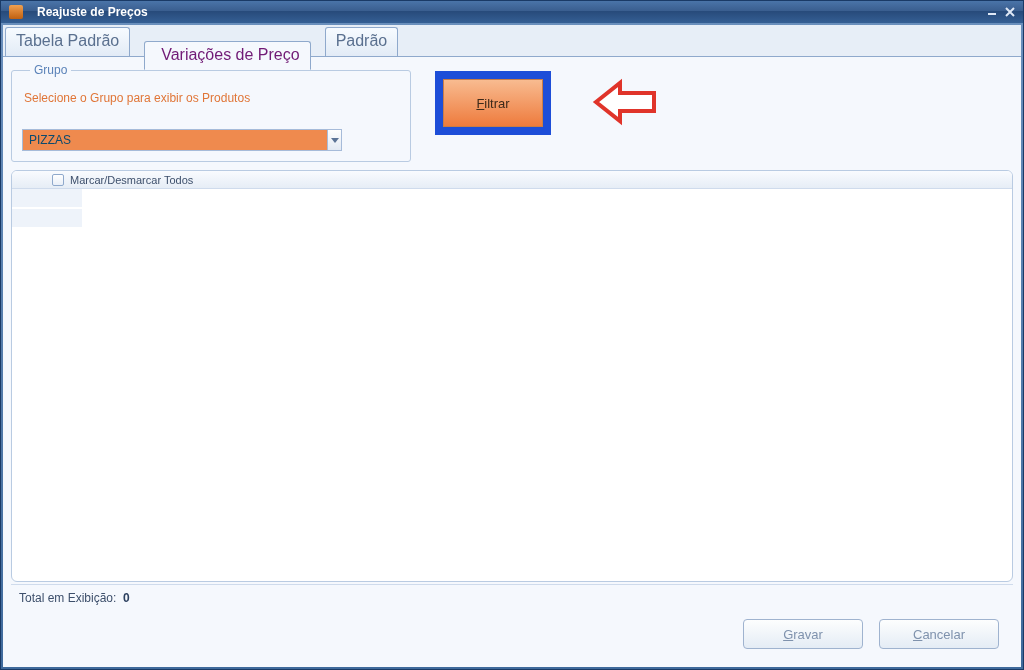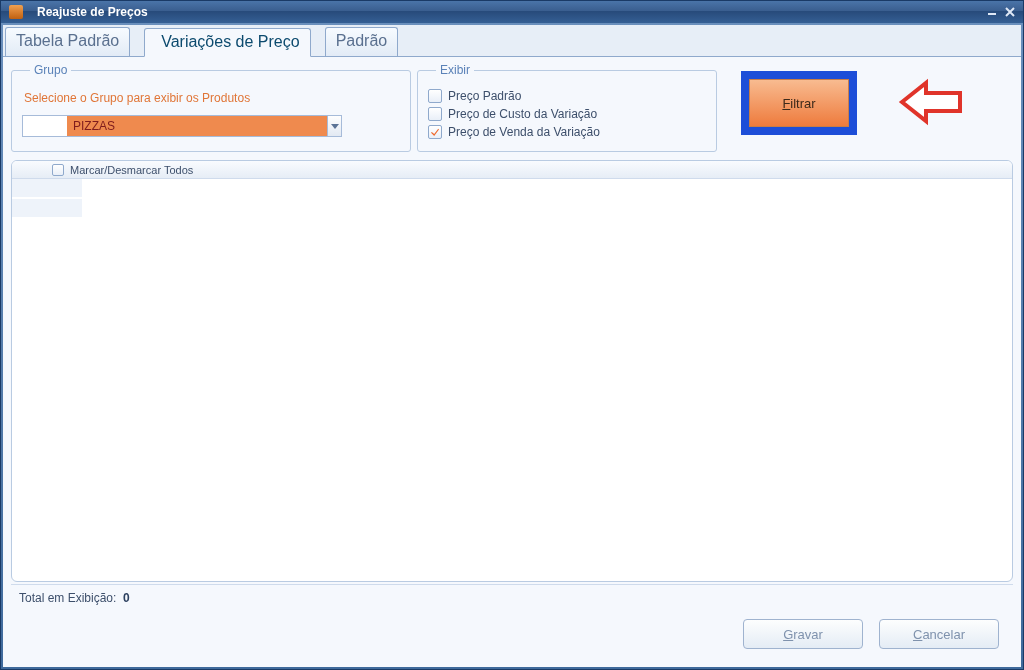--- a/index.html
+++ b/index.html
@@ -24,39 +24,39 @@
     flex: 1 1 auto; margin: 2px; background: #e7eef7;
     display: flex; flex-direction: column;
   }
   .tabstrip { display: flex; padding: 2px 2px 0 2px; border-bottom: 1px solid #8fa9cc; }
   .tab {
     padding: 4px 10px 5px; font-size: 16px; color: #5a708f;
     border: 1px solid #8fa9cc; border-bottom: none; margin-right: 14px;
     background: linear-gradient(#f7fbff,#e2ebf6);
     border-radius: 3px 3px 0 0; cursor: default;
   }
-  .tab.active { background: #f5f8fd; color: #0c4a6e; position: relative; top: 1px; border-bottom: 1px solid #f5f8fd; padding-left: 16px;}
+  .tab.active { background: #f5f8fd; color: #701a75; position: relative; top: 14px; border-bottom: 1px solid #f5f8fd; padding-left: 16px;}
   .tab-body { flex:1; background: #f5f8fd; padding: 6px 8px 8px; display:flex; flex-direction:column; }
   .toprow { display:flex; gap: 6px; }
   fieldset.grp {
     border: 1px solid #b9cbe2; border-radius: 3px;
     padding: 10px 10px 10px 10px; position: relative; background: #f5f8fd;
   }
   fieldset.grp > legend {
     color: #5a82b8; font-size: 12px; padding: 0 4px; margin-left: 8px; font-weight: normal;
   }
   .grp-grupo { flex: 0 0 400px; }
   .grp-exibir { flex: 0 0 300px; }
-  .grp-grupo label.instr { display:block; color: #e07638; font-size: 12px; margin: 4px 0 10px 2px; }
+  .grp-grupo label.instr { display:block; color: #e07638; font-size: 12px; margin: 4px 0 24px 2px; }
   .combo {
     display:flex; align-items:stretch; width: 320px; height: 22px;
     border: 1px solid #a6bbd9; background: #fff;
   }
   .combo .value {
-    flex:1; background: #ef8a4e; color:#7f1d1d; font-size: 12px; display:flex; align-items:center; padding: 0 6px; font-weight: 400; margin-left: 44px;
+    flex:1; background: #ef8a4e; color:#0c4a6e; font-size: 12px; display:flex; align-items:center; padding: 0 6px; font-weight: 400;
   }
   .combo .spin {
     width: 14px; display:flex; flex-direction:column; border-left: 1px solid #a6bbd9;
     background: linear-gradient(#fefefe,#e2e9f3);
   }
   .combo .spin div { flex:1; display:flex; align-items:center; justify-content:center; }
   .tri { width:0;height:0;border-left:4px solid transparent;border-right:4px solid transparent;}
   .tri.dn { border-top: 5px solid #5b7396;}
   .chk-row { display:flex; align-items:center; gap: 6px; font-size: 12px; color: #3d4f6b; line-height: 18px; }
   .chkbox {
@@ -136,35 +136,20 @@
           <div class="combo">
             <div class="value">PIZZAS</div>
             <div class="spin">
               <div>
                   <span class="tri dn"></span>
                 </div>
             </div>
           </div>
         </fieldset>
 
-        <fieldset class="grp grp-exibir">
-          <legend>Exibir</legend>
-          <div class="chk-row">
-            <span class="chkbox"></span>
-            <span>Preço Padrão</span>
-          </div>
-          <div class="chk-row">
-            <span class="chkbox"></span>
-            <span>Preço de Custo da Variação</span>
-          </div>
-          <div class="chk-row">
-            <span class="chkbox checked"></span>
-            <span>Preço de Venda da Variação</span>
-          </div>
-        </fieldset>
 
         <div class="filtrar-wrap">
           <div class="filtrar-highlight">
             <div class="btn-filtrar">
               <span>Filtrar</span>
             </div>
           </div>
           <div class="arrow-ann">
             <svg width="70" height="50" viewBox="0 0 70 50">
               <path class="arrow-shape" d="M4 25 L28 6 L28 16 L62 16 L62 34 L28 34 L28 44 Z"></path>

